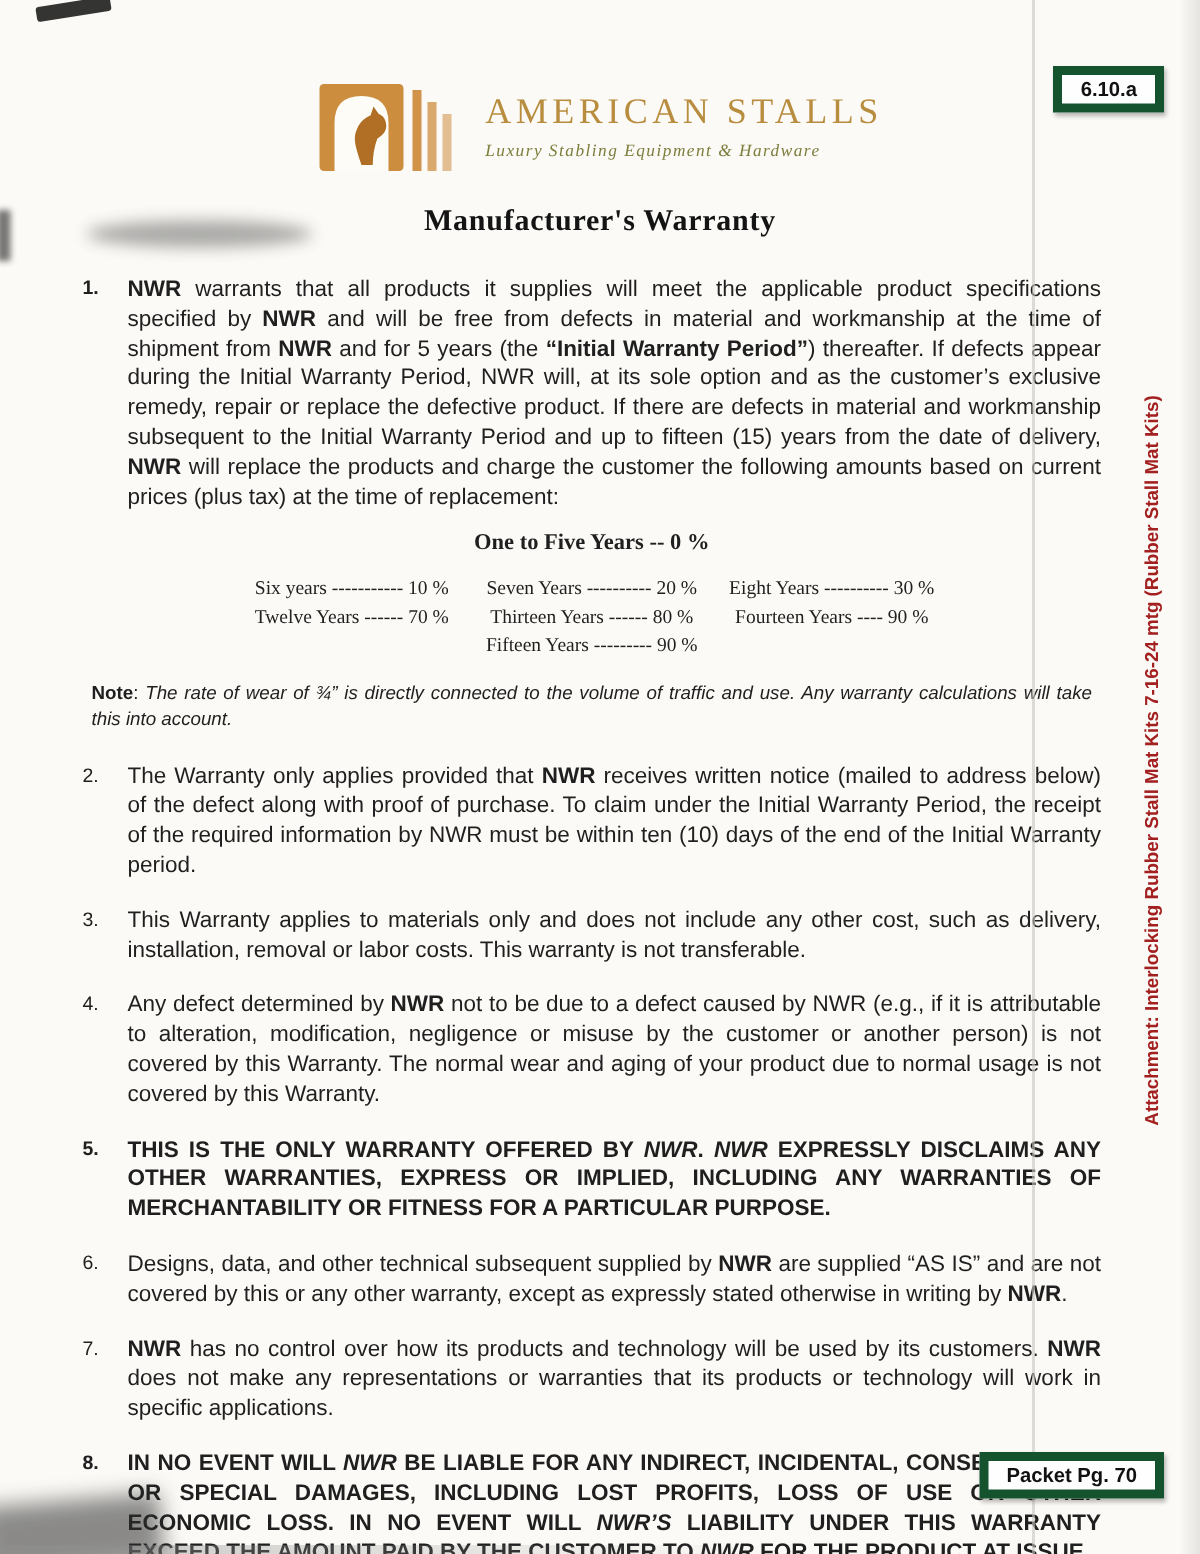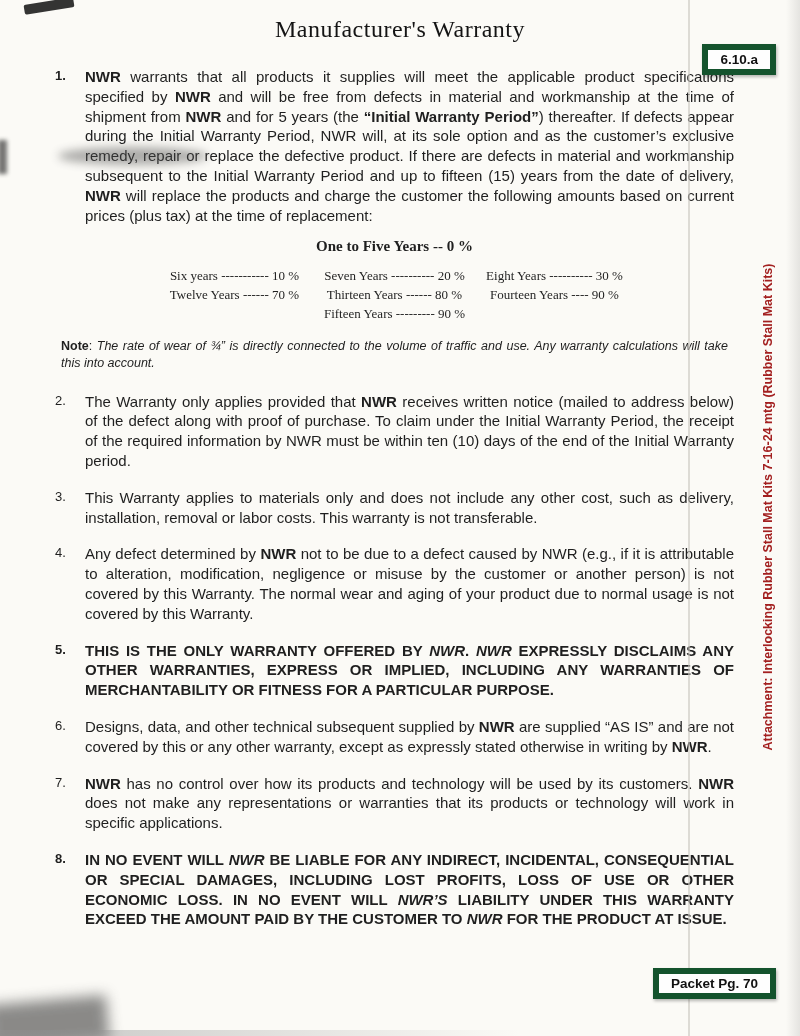--- a/index.html
+++ b/index.html
@@ -23,21 +23,21 @@
     box-shadow:1px 2px 3px rgba(0,0,0,.28);
     margin-top:23px;
   }
   .badge { top:21px; right:24px; }
   .packet-badge { bottom:37px; right:24px; }
 
   .logo-row { display:flex; justify-content:center; align-items:center; gap:16px; padding-top:48px; }
   .brand { font-family:"Liberation Serif", serif; font-size:24px; letter-spacing:3px; color:#b98d3f; font-weight:400; }
   .tagline { font-family:"Liberation Serif", serif; font-style:italic; font-size:11.5px; color:#7d7d3c; letter-spacing:1px; margin-top:6px; }
 
-  .title { font-family:"Liberation Serif", serif; font-size:24px; font-weight:400; text-align:center; margin-top:16px; letter-spacing:.5px; color:#141414; }
+  .title { font-family:"Liberation Serif", serif; font-size:20px; font-weight:700; text-align:center; margin-top:16px; letter-spacing:.5px; color:#141414; }
 
   .doc { padding:24px 66px 0 55px; }
 
   .clause { display:flex; margin-bottom:17px; }
   .cnum { flex:none; width:30px; font-size:13px; line-height:1.32; }
   .cnum.b { font-weight:700; }
   .ctext { flex:1; font-size:15px; line-height:1.32; text-align:justify; }
 
   .rep-head { font-family:"Liberation Serif", serif; font-weight:700; font-size:15px; text-align:center; margin:-4px 0 12px; }
   .rep-table { width:480px; margin:0 auto; font-family:"Liberation Serif", serif; font-size:13px;text-align:center; }
@@ -62,20 +62,34 @@
   <div class="art art-corner-tl"></div>
   <div class="art art-title-smudge"></div>
   <div class="art art-left-edge"></div>
   <div class="art art-bottom-blob"></div>
   <div class="art art-bottom-strip"></div>
   <div class="art art-fold-line"></div>
   <div class="art art-right-shade"></div>
 
   <div class="badge">6.10.a</div>
 
+  <div class="logo-row">
+    <svg width="96" height="72" viewBox="0 0 96 72">
+      <rect x="2" y="8" width="56" height="58" rx="3" fill="#cd8d3f"></rect>
+      <path d="M12 66 V34 Q12 16 30 16 Q48 16 48 34 V66 Z" fill="#fdfcf7"></path>
+      <path d="M30 62 C26 50 24 44 27 38 C29 33 33 30 36 29 L38 23 L41.5 28 C44.5 29 46.5 32 46.5 36 C46.5 40 43.5 42.5 40.5 44.5 C38.5 50 37.5 56 37.5 62 Z" fill="#b06f24"></path>
+      <rect x="64" y="12" width="6" height="54" fill="#cd8d3f" opacity="0.95"></rect>
+      <rect x="74" y="20" width="6" height="46" fill="#cd8d3f" opacity="0.75"></rect>
+      <rect x="84" y="28" width="6" height="38" fill="#cd8d3f" opacity="0.55"></rect>
+    </svg>
+    <div>
+      <div class="brand">AMERICAN STALLS</div>
+      <div class="tagline">Luxury Stabling Equipment &amp; Hardware</div>
+    </div>
+  </div>
 
   <h1 class="title">Manufacturer's Warranty</h1>
 
   <div class="doc">
     <div>
         <div class="clause">
           <span class="cnum b">1.</span>
           <div class="ctext"><span style="font-weight: 700;">NWR</span><span> warrants that all products it supplies will meet the applicable product specifications specified by </span><span style="font-weight: 700;">NWR</span><span> and will be free from defects in material and workmanship at the time of shipment from </span><span style="font-weight: 700;">NWR</span><span> and for 5 years (the </span><span style="font-weight: 700;">“Initial Warranty Period”</span><span>) thereafter. If defects appear during the Initial Warranty Period, NWR will, at its sole option and as the customer’s exclusive remedy, repair or replace the defective product. If there are defects in material and workmanship subsequent to the Initial Warranty Period and up to fifteen (15) years from the date of delivery, </span><span style="font-weight: 700;">NWR</span><span> will replace the products and charge the customer the following amounts based on current prices (plus tax) at the time of replacement:</span></div>
         </div>
       </div>

